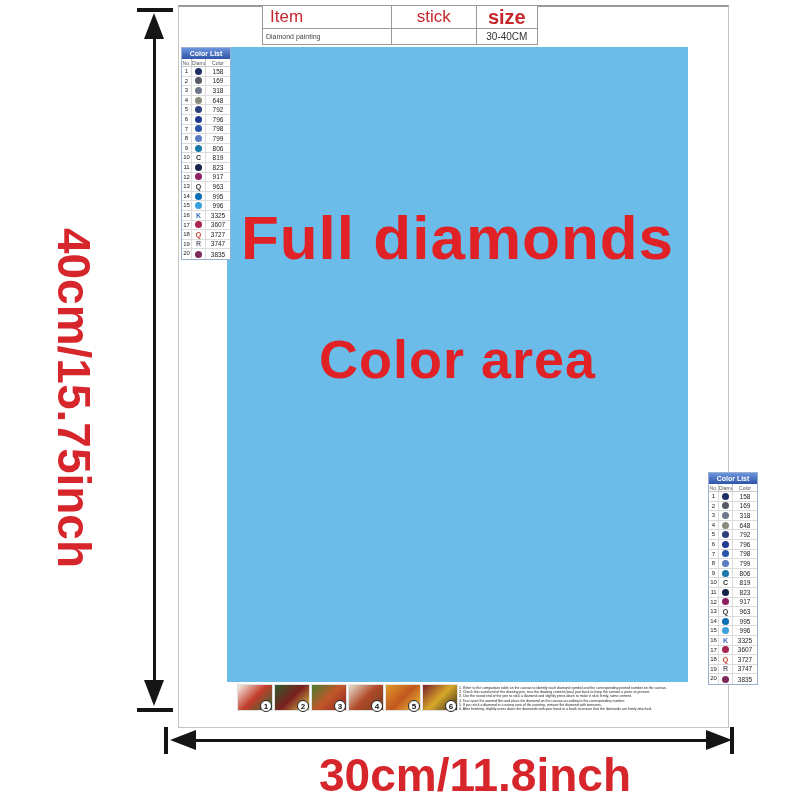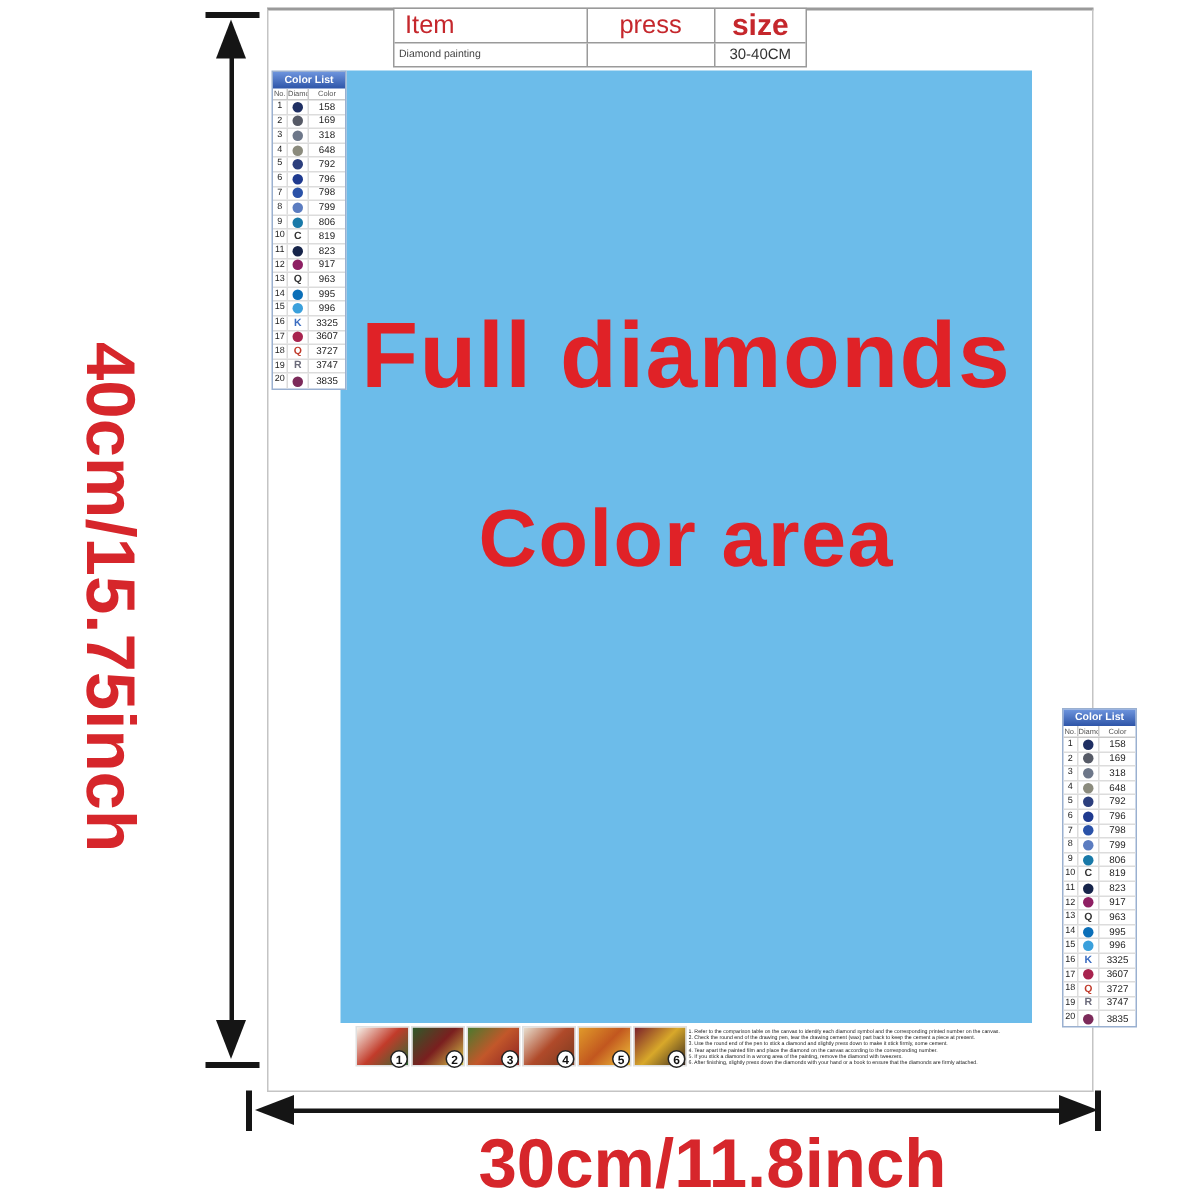--- a/index.html
+++ b/index.html
@@ -103,21 +103,21 @@
   <div id="paste-line1" style="color: rgb(224, 34, 39);">Full diamonds</div>
   <div id="paste-line2" style="color: rgb(224, 34, 39);">Color area</div>
 </div>
 
 <div id="item-table">
   <div class="it-row it-r1">
     <div class="it-c1">
         <span class="it-hdr">Item</span>
       </div>
     <div class="it-c2">
-        <span class="it-hdr">press</span>
+        <span class="it-hdr">stick</span>
       </div>
     <div class="it-c3">
         <span class="it-size">size</span>
       </div>
   </div>
   <div class="it-row it-r2">
     <div class="it-c1">
         <span class="it-name">Diamond painting</span>
       </div>
     <div class="it-c2">

